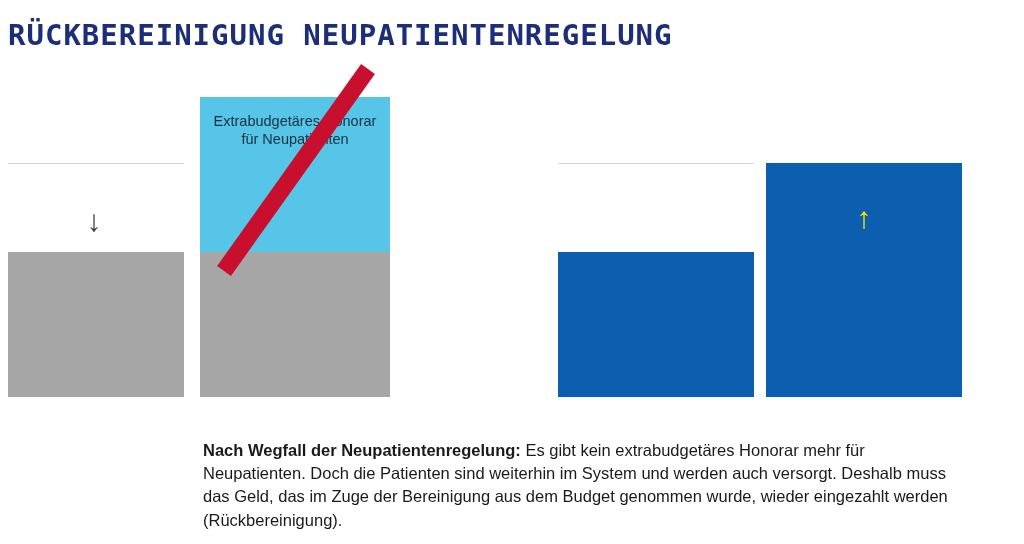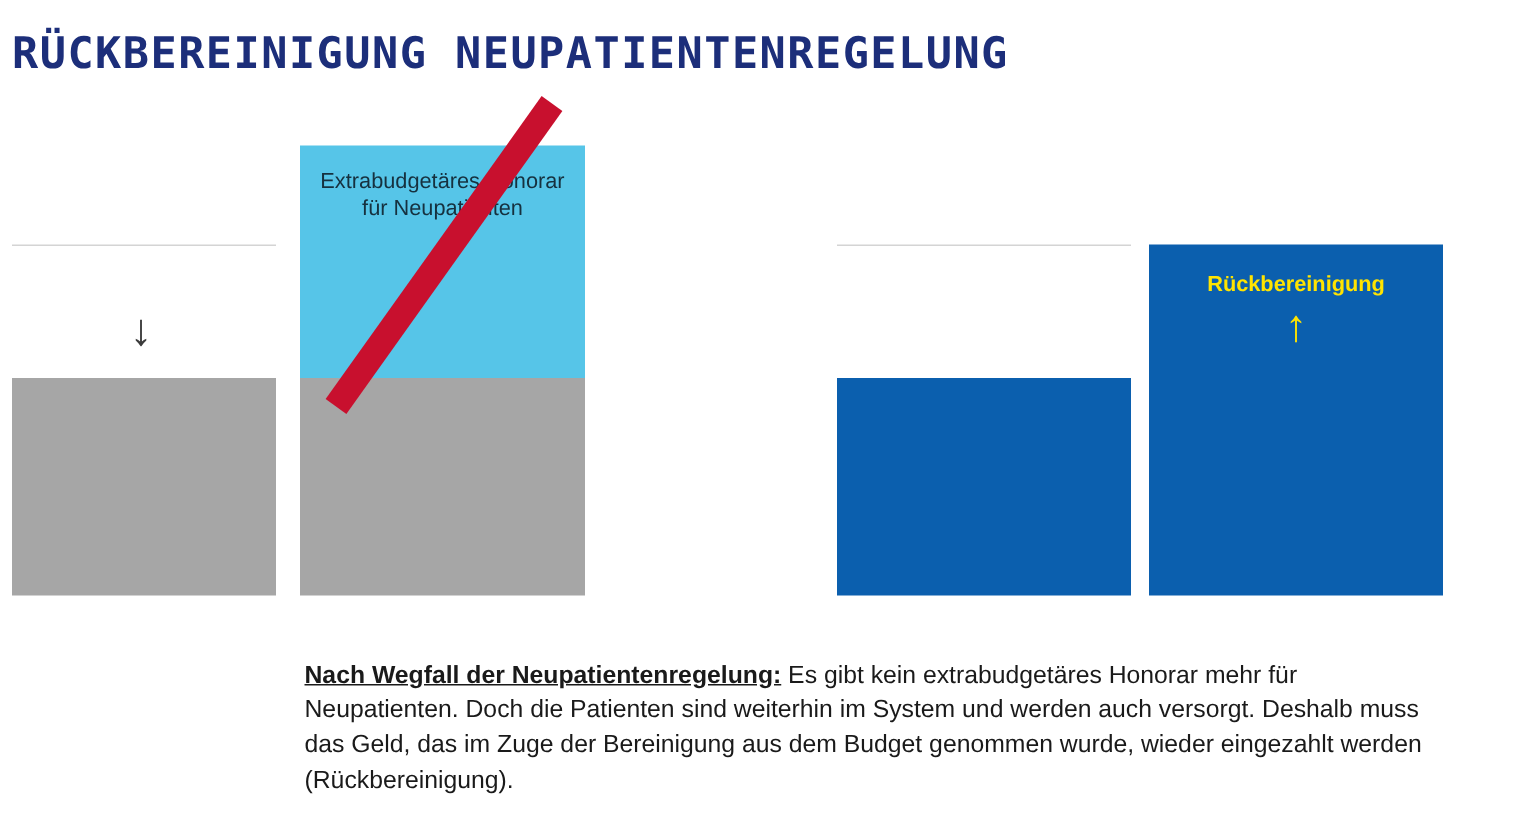--- a/index.html
+++ b/index.html
@@ -124,21 +124,20 @@
     left: 203px;
     top: 422px;
     width: 760px;
     font-family: "Liberation Sans", sans-serif;
     font-size: 16.5px;
     line-height: 1.42;
     color: #1a1a1a;
   }
   #caption-lead {
     font-weight: bold;
-    text-decoration: underline;
   }
 </style>
 </head>
 <body>
 
 <div class="stage">
 
   <div id="page-title">RÜCKBEREINIGUNG NEUPATIENTENREGELUNG</div>
 
   <div class="rule" style="left:8px; top:163px; width:176px;"></div>
@@ -161,18 +160,17 @@
   </svg>
 
   <div class="rule" style="left:558px; top:163px; width:196px;"></div>
 
   <div class="block bar-blue" style="left:558px; top:252px; width:196px; height:145px;"></div>
 
   <div class="block bar-blue" style="left:766px; top:252px; width:196px; height:145px;"></div>
 
   <div class="block bar-blue" style="left:766px; top:163px; width:196px; height:89px;"></div>
 
-  <div class="lbl" id="label-rueckbereinigung">Rückbereinigung</div>
   <div id="arrow-up">↑</div>
 
   <p id="caption"><span id="caption-lead">Nach Wegfall der Neupatientenregelung:</span><span> Es gibt kein extrabudgetäres Honorar mehr für Neupatienten. Doch die Patienten sind weiterhin im System und werden auch versorgt. Deshalb muss das Geld, das im Zuge der Bereinigung aus dem Budget genommen wurde, wieder eingezahlt werden (Rückbereinigung).</span></p>
 
 </div>
 
 </body></html>

